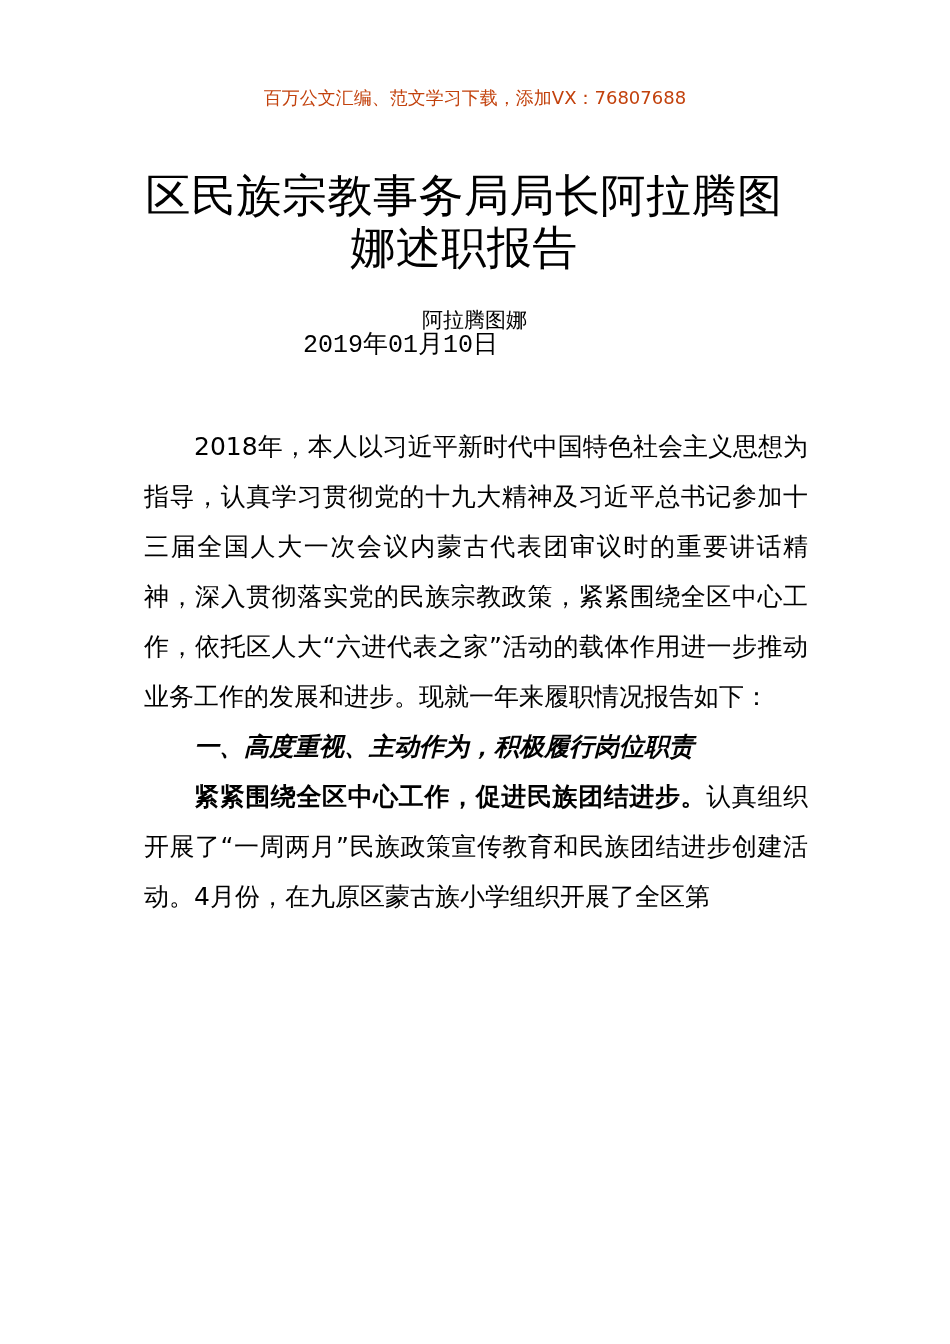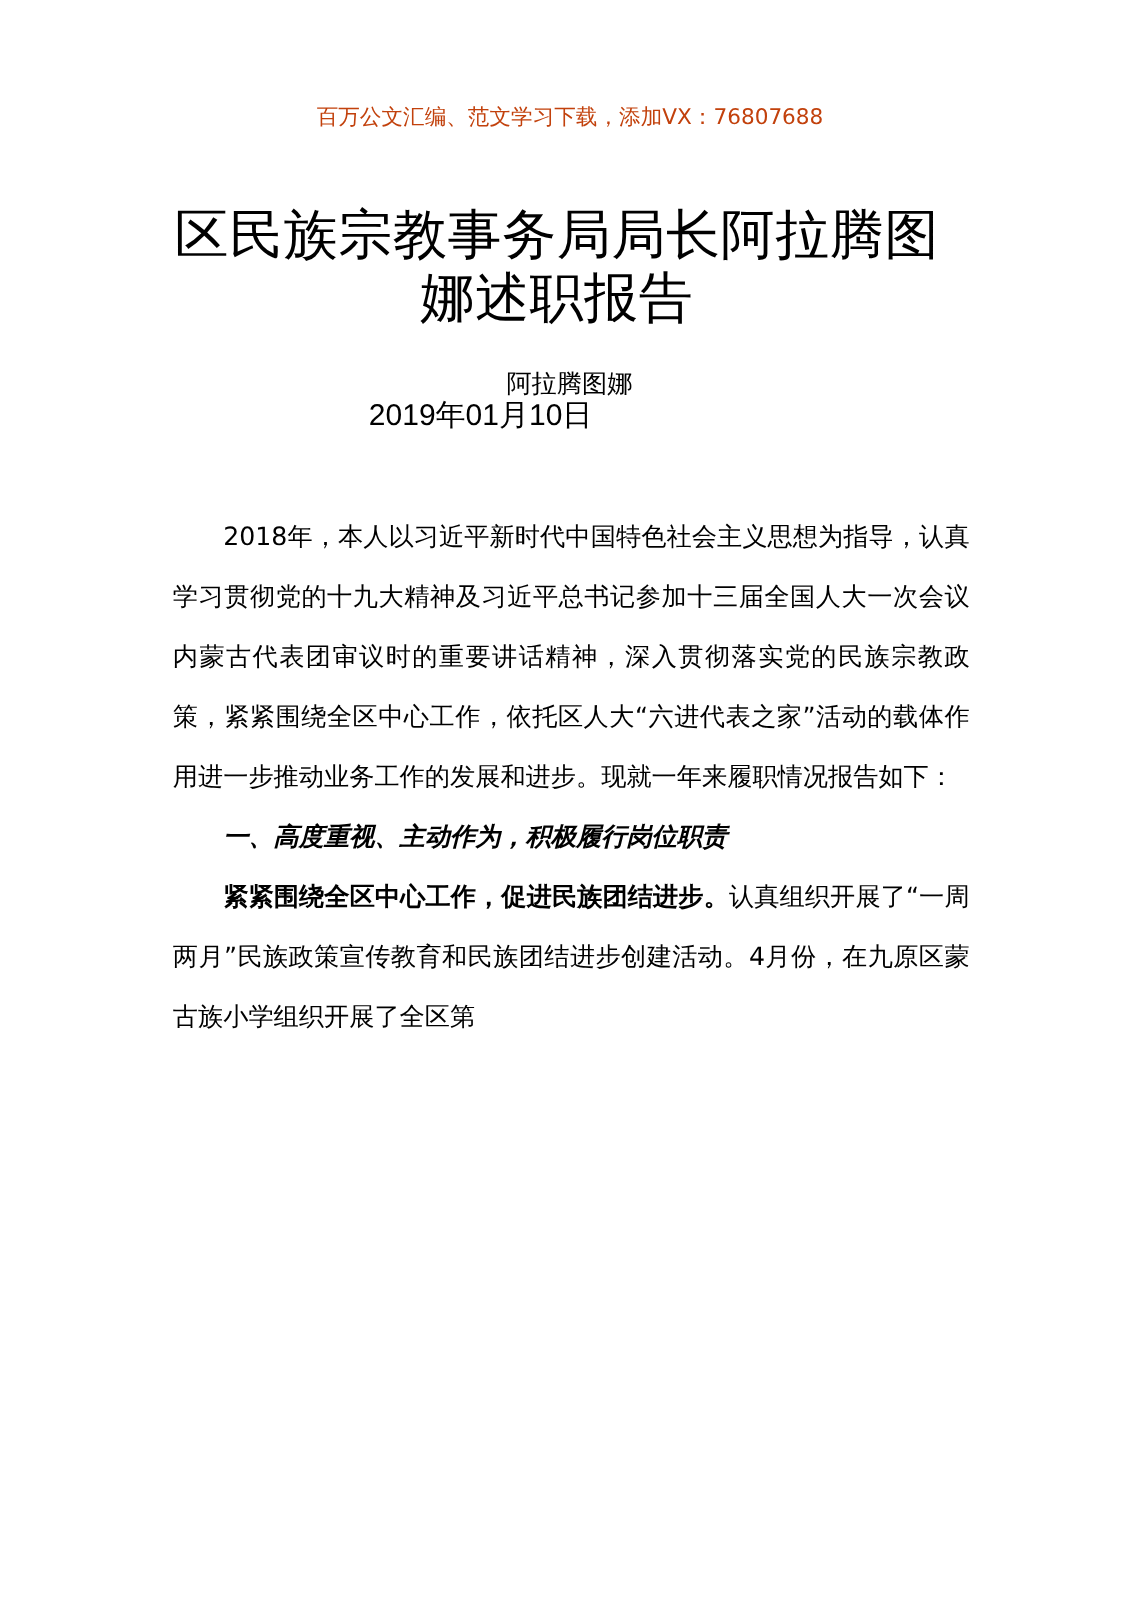--- a/index.html
+++ b/index.html
@@ -54,28 +54,28 @@
       margin-top: 24px;
     }
     .date {
       position: absolute;
       top: 328px;
       left: 0;
       width: 801px;
       text-align: center;
       font-size: 25px;
       line-height: 36px;
-      font-family: Liberation Sans, sans-serif;
+      font-family: Liberation Mono, monospace;
     }
     .body-text {
       position: absolute;
       top: 422px;
       left: 144px;
       width: 664px;
-      font-size: 21px;
+      font-size: 25px;
       line-height: 50px;
     }
     .body-text p {
       margin: 0;
       text-align: justify;
       text-indent: 2em;
     }
     .body-text .heading {
       font-weight: bold;
       text-indent: 2em;

